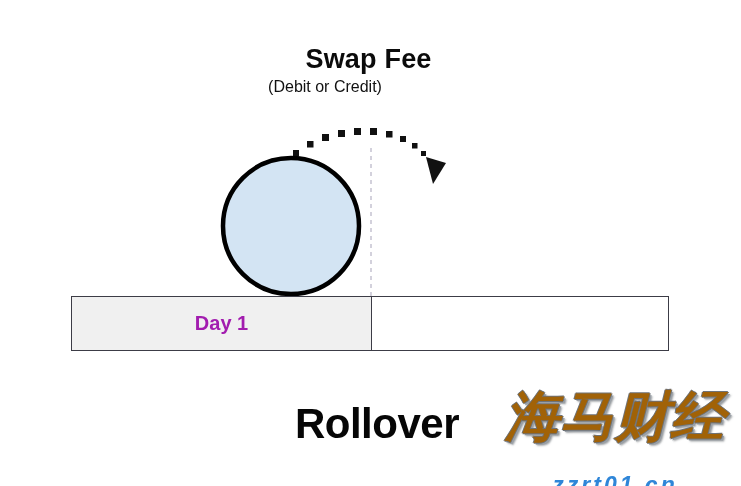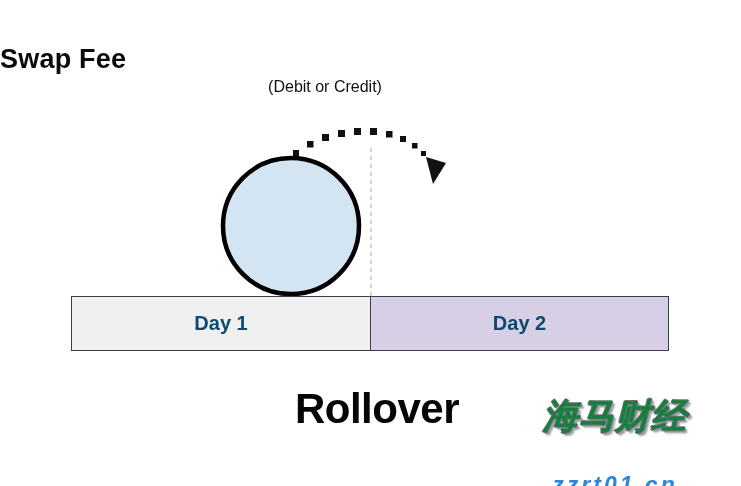--- a/index.html
+++ b/index.html
@@ -17,20 +17,21 @@
     background: #ffffff;
     overflow: hidden;
   }
 
   
   .title {
     position: absolute;
     left: 0;
     top: 44px;
     width: 737px;
+    text-align: center;
     font-size: 27px;
     font-weight: bold;
     color: #0b0b0b;
     letter-spacing: 0.2px;
   }
   .subtitle {
     position: absolute;
     left: 0;
     top: 78px;
     width: 650px;
@@ -72,60 +73,60 @@
     display: flex;
     box-sizing: border-box;
     border: 1.5px solid #3c3c46;
   }
   .bar {
     display: flex;
     align-items: center;
     justify-content: center;
     font-size: 20px;
     font-weight: bold;
-    color: #0c4a6e;
+    color: #a21caf;
     box-sizing: border-box;
   }
   .bar-day1 {
     width: 300px;
     background: #f0f0f0;
     border-right: 1.5px solid #3c3c46;
   }
   .bar-day2 {
     width: 298px;
     background: #d6cfe6;
   }
 
   
   .rollover {
     position: absolute;
     left: 222px;
-    top: 385px;
+    top: 400px;
     width: 310px;
     text-align: center;
     font-size: 42px;
     font-weight: bold;
     color: #060606;
     letter-spacing: -0.5px;
   }
 
   
   .watermark {
     position: absolute;
     left: 495px;
     top: 388px;
     width: 240px;
     text-align: center;
   }
   .wm-cn {
-    font-size: 35px;
+    font-size: 54px;
     font-weight: bold;
     font-style: italic;
     line-height: 56px;
-    color: #15803d;
+    color: #a16207;
     letter-spacing: 1px;
     text-shadow:
        1px 0 0 #6f7378,
       -1px 0 0 #6f7378,
        0 1px 0 #6f7378,
        0 -1px 0 #6f7378,
        2px 2px 0 #9aa0a6,
        3px 3px 2px rgba(90,95,100,0.55);
   }
   .wm-url {
@@ -168,21 +169,20 @@
     <line x1="371" y1="148" x2="371" y2="296" stroke="#c9c6d4" stroke-width="1.6" stroke-dasharray="4 4"></line>
 
     <circle cx="291" cy="226" r="68" fill="#d3e4f3" stroke="#000000" stroke-width="4.5"></circle>
   </svg>
 
   <div class="circle-label">
   </div>
 
   <div class="bars">
     <div class="bar bar-day1">Day 1</div>
-    <div class="bar bar-day2">Day 2</div>
   </div>
 
   <div class="rollover">Rollover</div>
 
   <div class="watermark">
     <div class="wm-cn">海马财经</div>
     <div class="wm-url">zzrt01.cn</div>
   </div>
 
 </div>

